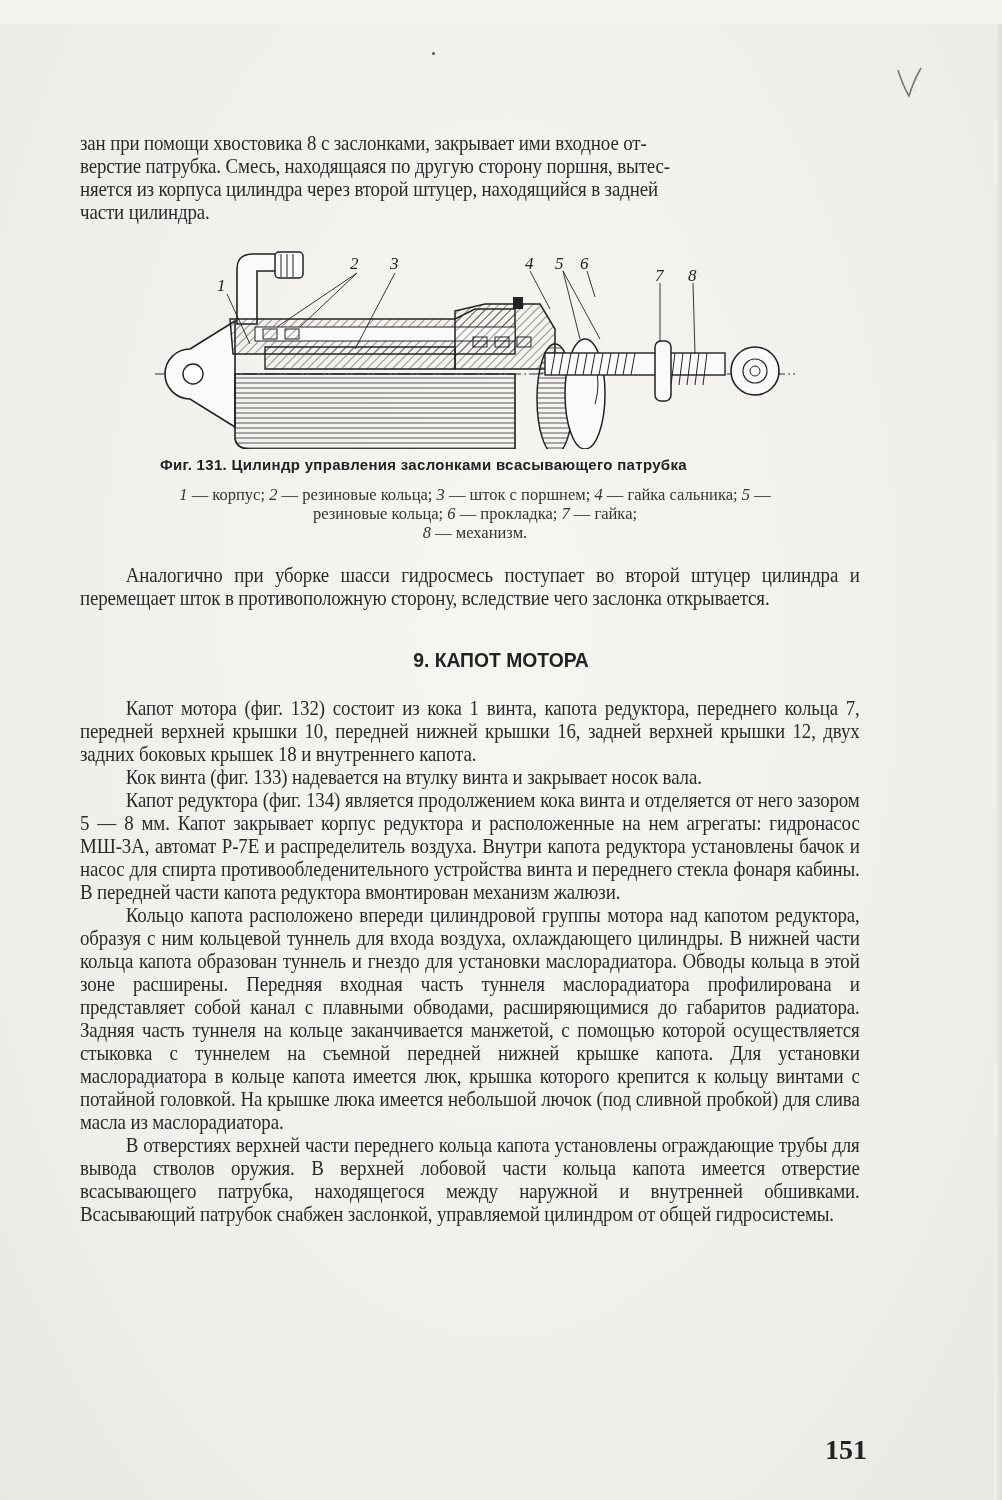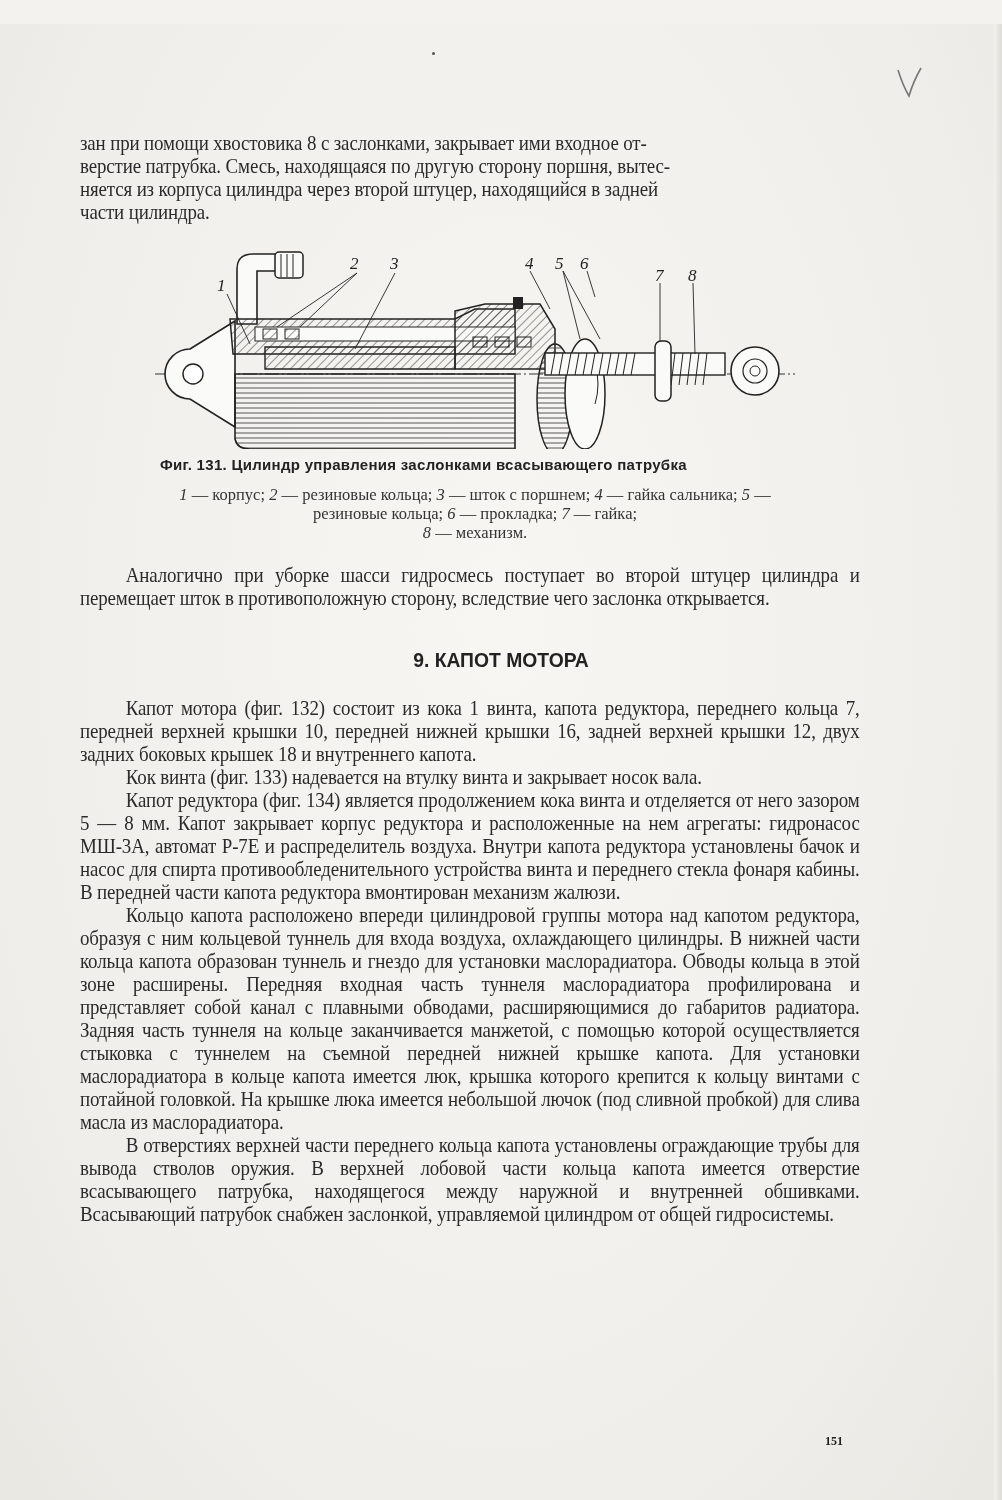--- a/index.html
+++ b/index.html
@@ -43,21 +43,21 @@
   }
   .fig-legend .n { font-style: italic; }
   .section-title {
     position: absolute; left: 0; width: 1002px; top: 624px; text-align: center;
     font-family: "Liberation Sans", "DejaVu Sans", sans-serif;
     font-weight: bold; font-size: 21px; color: #222;
     transform: scaleX(0.92);
   }
   .page-number {
     position: absolute; left: 825px; top: 1410px;
-    font-weight: bold; font-size: 12px; color: #222;
+    font-weight: bold; font-size: 28px; color: #222;
   }
 </style>
 </head>
 <body>
 
 <div class="page">
   <div class="edge-right"></div>
   <div class="dot-top"></div>
 
   <svg class="checkmark" viewBox="0 0 30 36">

